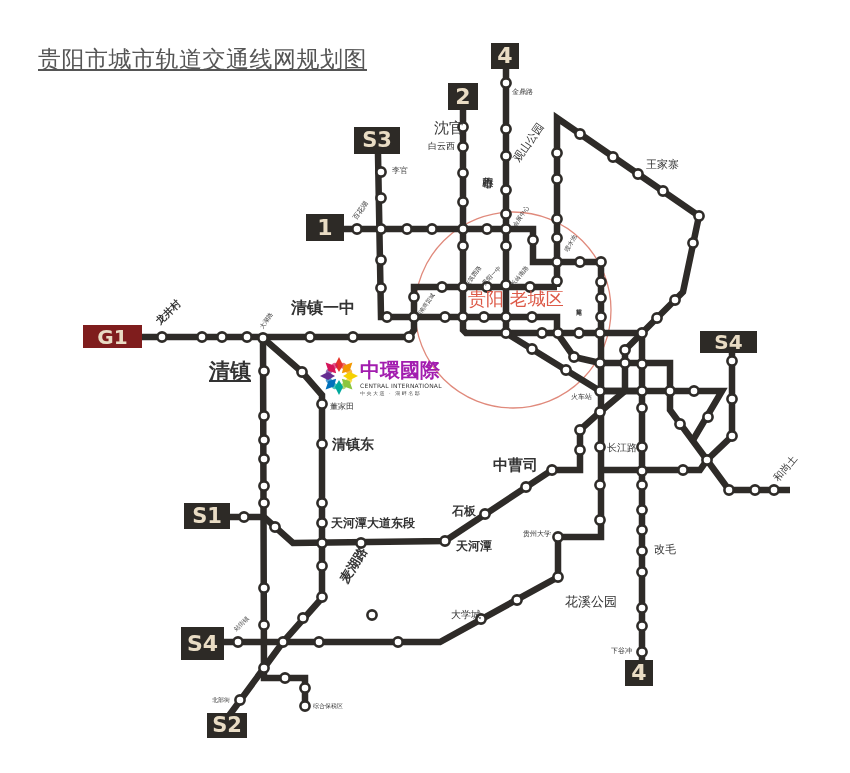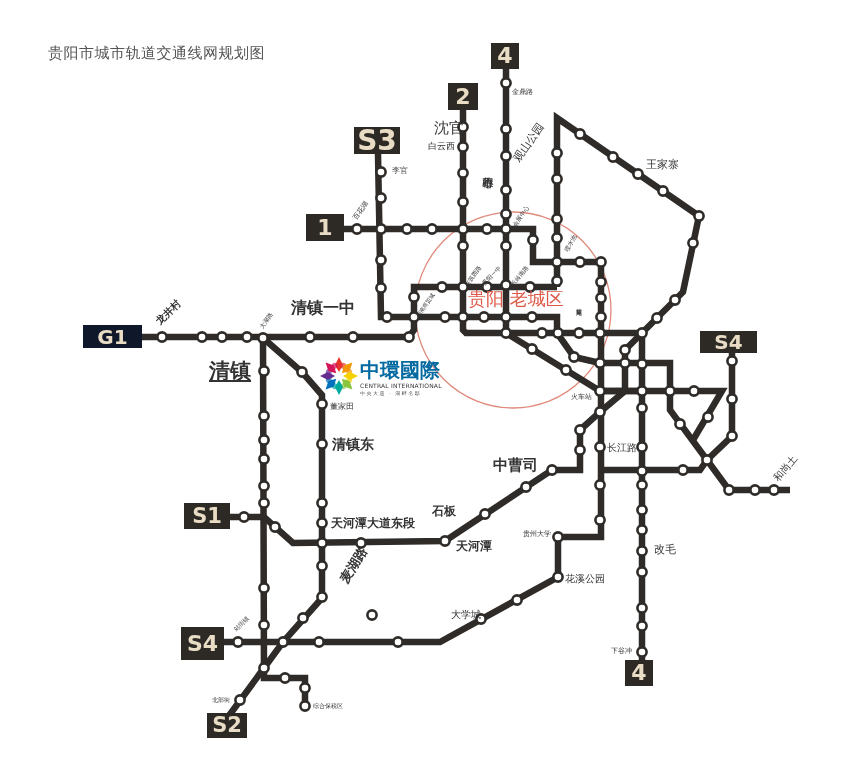--- a/index.html
+++ b/index.html
@@ -1,43 +1,43 @@
 <!DOCTYPE html>
 <html><head>
 <meta charset="utf-8">
 <style>
   html, body { margin: 0; padding: 0; background: #ffffff; }
   #stage {
     position: relative; width: 850px; height: 773px; overflow: hidden;
     background: #ffffff; font-family: "DejaVu Sans", "Liberation Sans", sans-serif;
   }
   #map-title {
-    position: absolute; left: 48px; top: 44px; font-size: 15px; color: #555555;
-    letter-spacing: 0.5px; white-space: nowrap; font-weight: normal;
+    position: absolute; left: 38px; top: 44px; font-size: 23px; color: #555555;
+    letter-spacing: 0.5px; white-space: nowrap; font-weight: normal; text-decoration: underline;
   }
   #map-svg { position: absolute; left: 0; top: 0; }
   .seg { fill: none; stroke: #2e2b28; stroke-width: 6.5; stroke-linejoin: miter; stroke-linecap: butt; }
   .stn { fill: #ffffff; stroke: #2e2b28; stroke-width: 2.6; }
   .oldcity { fill: none; stroke: #e08a7c; stroke-width: 1.3; }
   .badge {
     position: absolute; background: #2d2a26; color: #e9dcc4; font-weight: bold;
     display: flex; align-items: center; justify-content: center;
     font-family: "DejaVu Sans", "Liberation Sans", sans-serif; line-height: 1;
   }
   .lbl {
     position: absolute; white-space: nowrap; color: #333333; line-height: 1;
     transform-origin: 0 50%;
   }
   .lbl.vertical { writing-mode: vertical-rl; text-orientation: upright; transform-origin: 50% 0; }
   #oldcity-label {
     position: absolute; left: 468px; top: 290px; font-size: 18px; color: #dd5a48;
     white-space: nowrap; line-height: 1;
   }
   #logo { position: absolute; left: 318px; top: 355px; width: 140px; height: 45px; }
-  #logo-name { position: absolute; left: 42px; top: 5px; font-size: 20px; font-weight: bold; color: #0369a1; white-space: nowrap; line-height: 1; }
+  #logo-name { position: absolute; left: 42px; top: 5px; font-size: 20px; font-weight: bold; color: #a21caf; white-space: nowrap; line-height: 1; }
   #logo-en { position: absolute; left: 42px; top: 28px; font-size: 6px; color: #333; white-space: nowrap; letter-spacing: 0.2px; line-height: 1; }
   #logo-tag { position: absolute; left: 42px; top: 36px; font-size: 5px; color: #555; white-space: nowrap; letter-spacing: 1.5px; line-height: 1; }
   #logo-flower { position: absolute; left: 0; top: 0; }
 </style>
 </head>
 <body>
 
 <div id="stage">
   <div id="map-title" style="color: rgb(85, 85, 85);">贵阳市城市轨道交通线网规划图</div>
 
@@ -204,23 +204,23 @@
         <circle class="stn" cx="240" cy="700" r="4.6"></circle>
         <circle class="stn" cx="372" cy="615" r="4.6"></circle>
       </g>
   </svg>
 
   <div id="oldcity-label" style="color: rgb(221, 90, 72);">贵阳 老城区</div>
 
   <div id="badges">
       <div class="badge" style="left: 491px; top: 43px; width: 28px; height: 26px; font-size: 22px; background: rgb(45, 42, 38); color: rgb(233, 220, 196);">4</div>
       <div class="badge" style="left: 448px; top: 83px; width: 30px; height: 27px; font-size: 22px; background: rgb(45, 42, 38); color: rgb(233, 220, 196);">2</div>
-      <div class="badge" style="left: 354px; top: 127px; width: 46px; height: 27px; font-size: 28px; background: rgb(45, 42, 38); color: rgb(233, 220, 196);">S3</div>
+      <div class="badge" style="left: 354px; top: 127px; width: 46px; height: 27px; font-size: 21px; background: rgb(45, 42, 38); color: rgb(233, 220, 196);">S3</div>
       <div class="badge" style="left: 306px; top: 214px; width: 38px; height: 27px; font-size: 22px; background: rgb(45, 42, 38); color: rgb(233, 220, 196);">1</div>
-      <div class="badge" style="left: 83px; top: 325px; width: 59px; height: 23px; font-size: 20px; background: #0f172a; color: rgb(233, 220, 196);">G1</div>
+      <div class="badge" style="left: 83px; top: 325px; width: 59px; height: 23px; font-size: 20px; background: #7f1d1d; color: rgb(233, 220, 196);">G1</div>
       <div class="badge" style="left: 700px; top: 331px; width: 57px; height: 22px; font-size: 20px; background: rgb(45, 42, 38); color: rgb(233, 220, 196);">S4</div>
       <div class="badge" style="left: 184px; top: 503px; width: 46px; height: 26px; font-size: 21px; background: rgb(45, 42, 38); color: rgb(233, 220, 196);">S1</div>
       <div class="badge" style="left: 181px; top: 627px; width: 43px; height: 33px; font-size: 22px; background: rgb(45, 42, 38); color: rgb(233, 220, 196);">S4</div>
       <div class="badge" style="left: 207px; top: 713px; width: 40px; height: 25px; font-size: 21px; background: rgb(45, 42, 38); color: rgb(233, 220, 196);">S2</div>
       <div class="badge" style="left: 625px; top: 660px; width: 28px; height: 26px; font-size: 22px; background: rgb(45, 42, 38); color: rgb(233, 220, 196);">4</div>
     </div>
   <div id="labels">
       <div class="lbl" style="left: 392px; top: 167px; font-size: 8px;">李官</div>
       <div class="lbl" style="left: 434px; top: 121px; font-size: 15px;">沈官</div>
       <div class="lbl" style="left: 428px; top: 142px; font-size: 9px;">白云西</div>
@@ -232,24 +232,24 @@
       <div class="lbl" style="left: 355px; top: 216px; font-size: 7px; transform: rotate(-55deg);">百花湖</div>
       <div class="lbl" style="left: 158px; top: 318px; font-size: 10px; font-weight: bold; transform: rotate(-45deg);">龙井村</div>
       <div class="lbl" style="left: 261px; top: 325px; font-size: 6px; transform: rotate(-55deg);">大湖路</div>
       <div class="lbl" style="left: 291px; top: 300px; font-size: 16px; font-weight: bold;">清镇一中</div>
       <div class="lbl" style="left: 209px; top: 361px; font-size: 21px; font-weight: bold; text-decoration: underline;">清镇</div>
       <div class="lbl" style="left: 330px; top: 403px; font-size: 8px;">董家田</div>
       <div class="lbl" style="left: 332px; top: 437px; font-size: 14px; font-weight: bold;">清镇东</div>
       <div class="lbl" style="left: 331px; top: 517px; font-size: 12px; font-weight: bold;">天河潭大道东段</div>
       <div class="lbl" style="left: 343px; top: 575px; font-size: 13px; font-weight: bold; transform: rotate(-58deg);">麦湖路</div>
       <div class="lbl" style="left: 493px; top: 458px; font-size: 15px; font-weight: bold;">中曹司</div>
-      <div class="lbl" style="left: 432px; top: 505px; font-size: 12px; font-weight: bold;">石板</div>
+      <div class="lbl" style="left: 452px; top: 505px; font-size: 12px; font-weight: bold;">石板</div>
       <div class="lbl" style="left: 456px; top: 540px; font-size: 12px; font-weight: bold;">天河潭</div>
       <div class="lbl" style="left: 523px; top: 531px; font-size: 7px;">贵州大学</div>
-      <div class="lbl" style="left: 565px; top: 574px; font-size: 10px;">花溪公园</div>
+      <div class="lbl" style="left: 565px; top: 595px; font-size: 13px;">花溪公园</div>
       <div class="lbl" style="left: 451px; top: 610px; font-size: 10px;">大学城</div>
       <div class="lbl" style="left: 654px; top: 544px; font-size: 11px;">改毛</div>
       <div class="lbl" style="left: 611px; top: 648px; font-size: 7px;">下谷冲</div>
       <div class="lbl" style="left: 607px; top: 443px; font-size: 10px;">长江路</div>
       <div class="lbl" style="left: 571px; top: 394px; font-size: 7px;">火车站</div>
       <div class="lbl vertical" style="left: 576px; top: 304px; font-size: 6px;">紫林庵</div>
       <div class="lbl" style="left: 566px; top: 248px; font-size: 6px; transform: rotate(-60deg);">喷水池</div>
       <div class="lbl" style="left: 466px; top: 283px; font-size: 6px; transform: rotate(-55deg);">兴筑西路</div>
       <div class="lbl" style="left: 483px; top: 281px; font-size: 6px; transform: rotate(-45deg);">贵阳一中</div>
       <div class="lbl" style="left: 512px; top: 282px; font-size: 6px; transform: rotate(-50deg);">长岭南路</div>

